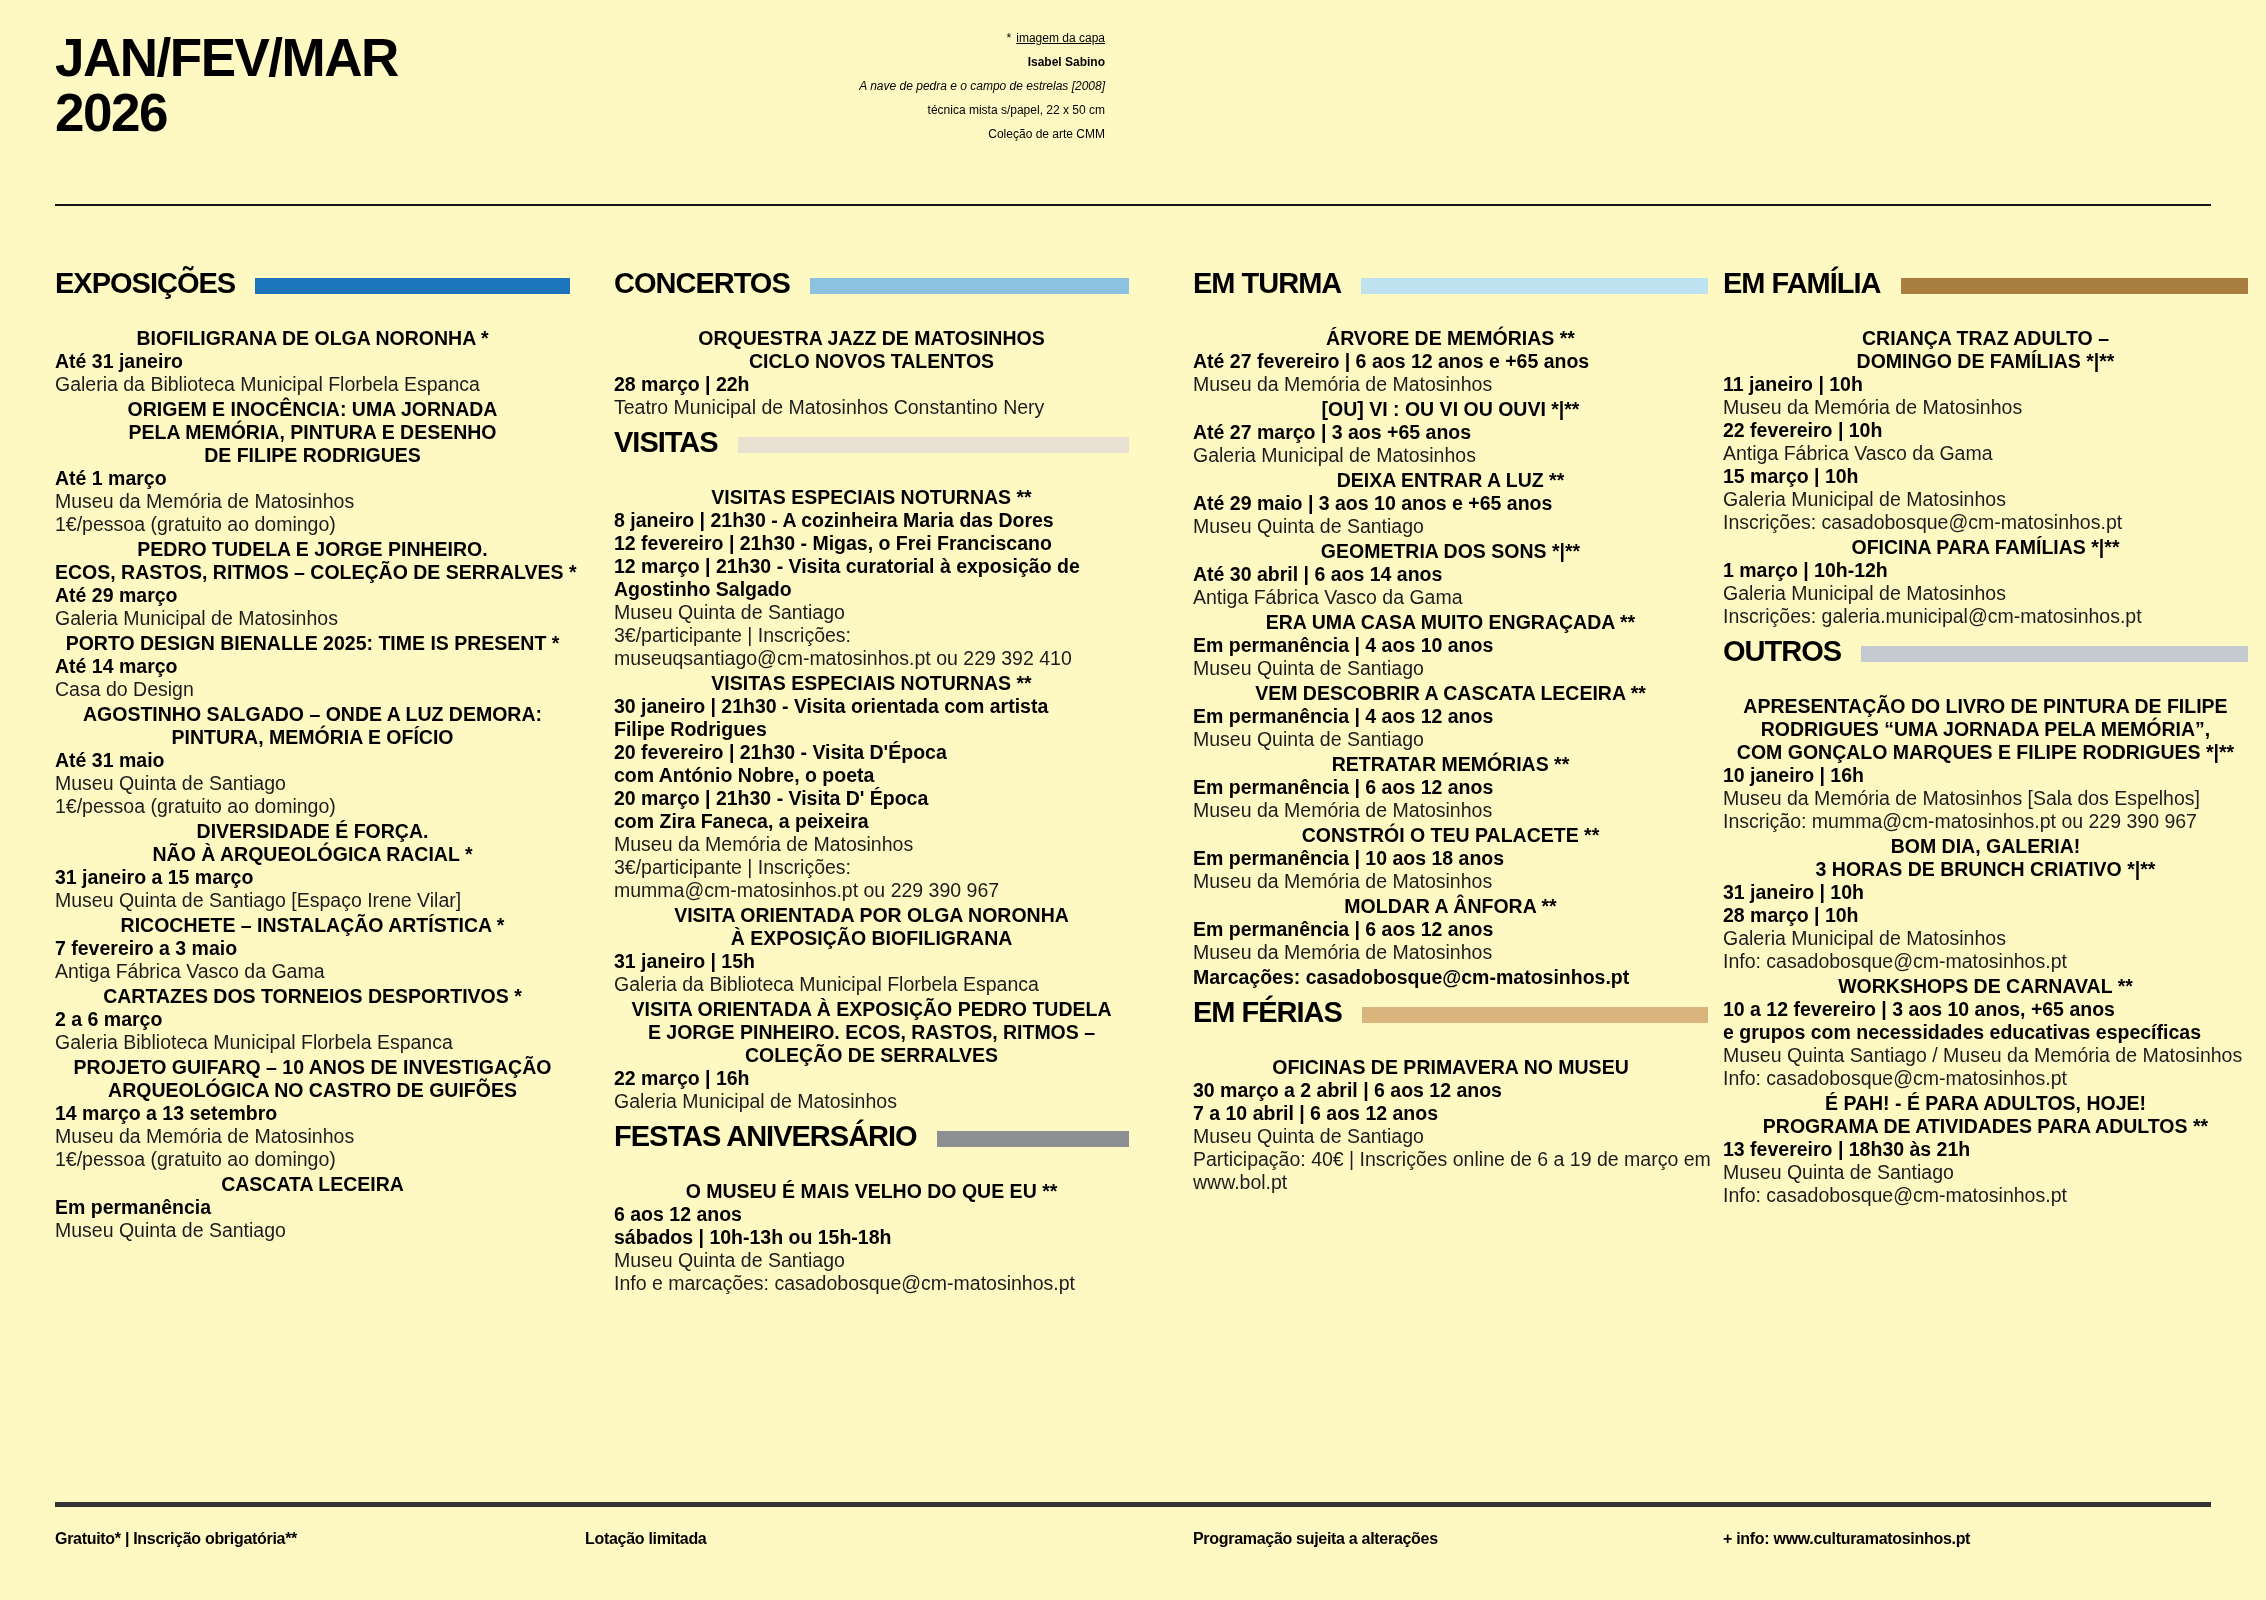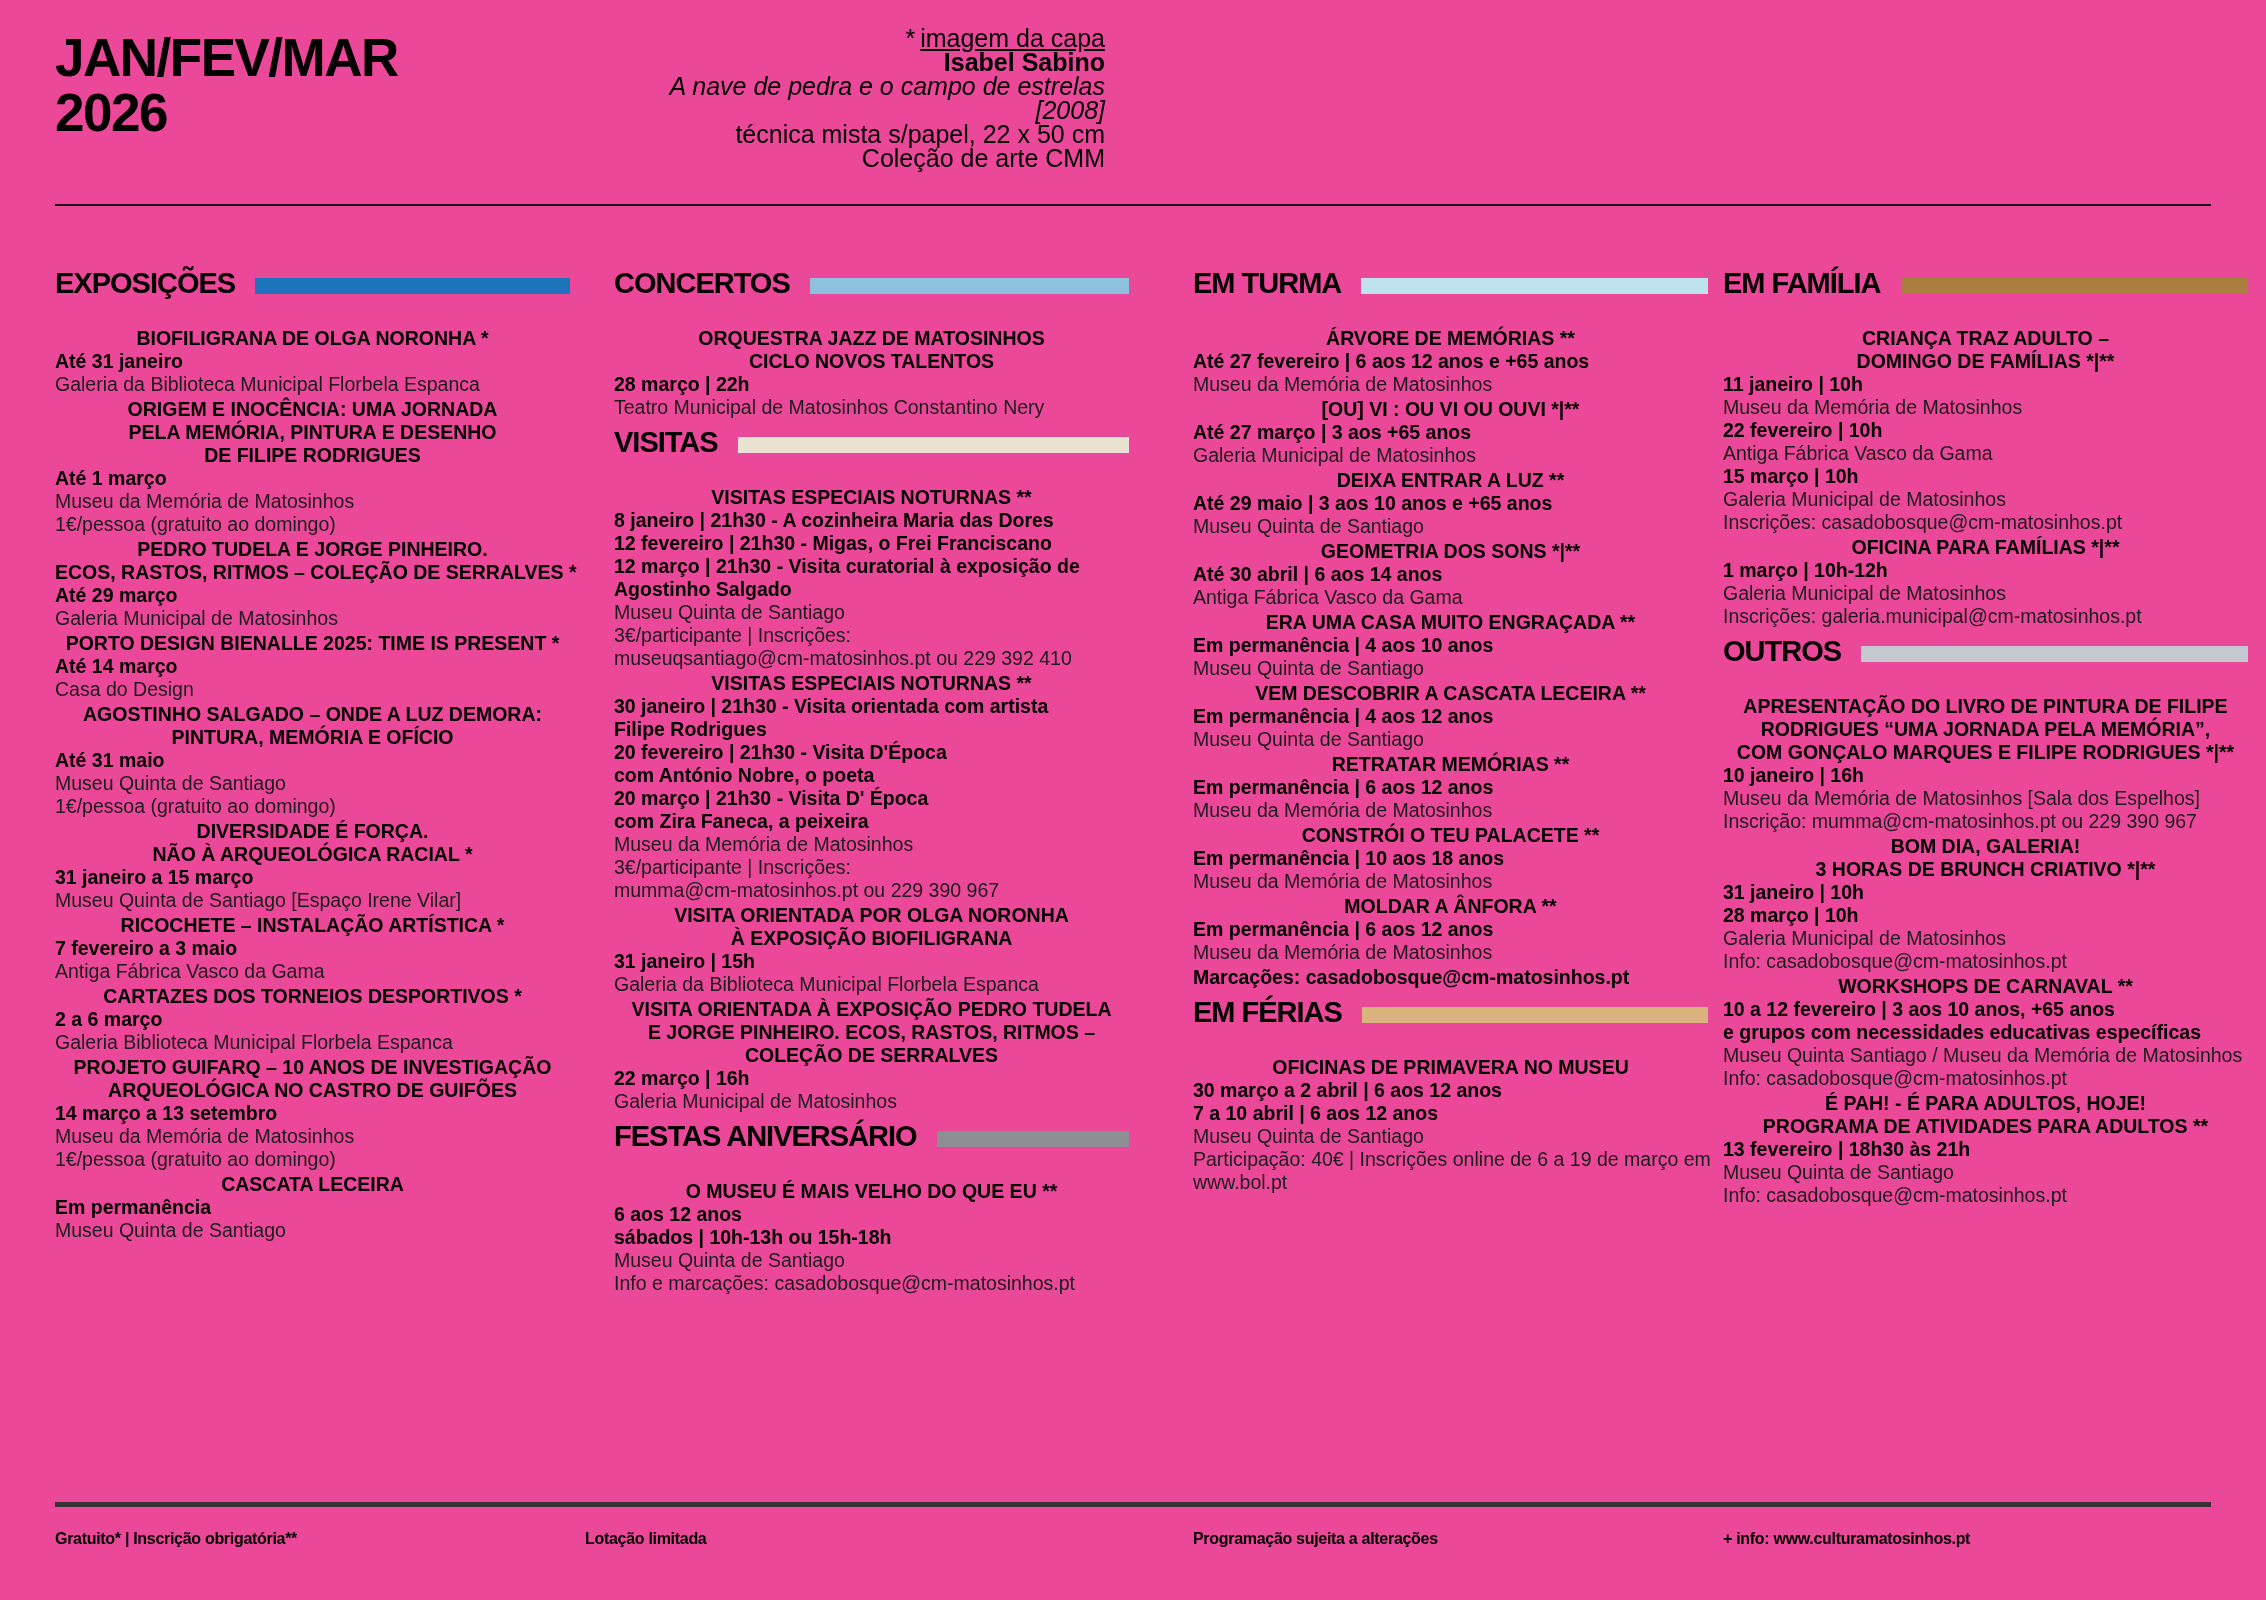--- a/index.html
+++ b/index.html
@@ -1,22 +1,22 @@
 <!DOCTYPE html>
 <html><head>
 <meta charset="utf-8">
 <style>
   html,body{margin:0;padding:0;background:#e8e8e8;}
-  .page{position:relative;width:2266px;height:1600px;background:#ec4899;
+  .page{position:relative;width:2266px;height:1600px;background:#fef9c3;
         font-family:"Liberation Sans",sans-serif;color:#000;overflow:hidden;}
   
   .masthead{position:absolute;left:55px;top:30px;font-weight:bold;
             font-size:53px;line-height:55px;letter-spacing:-1.5px;}
   .credit{position:absolute;left:600px;top:26px;width:505px;text-align:right;
-          font-size:25px;line-height:24px;}
+          font-size:12px;line-height:24px;}
   .credit .u{text-decoration:underline;}
   .credit .star{margin-right:5px;}
   .credit .artist{font-weight:bold;}
   .credit .artwork{font-weight:normal;font-style:italic;}
   .rule-top{position:absolute;left:55px;width:2156px;top:204px;height:2px;background:#161616;}
   .rule-bottom{position:absolute;left:55px;width:2156px;top:1502px;height:5px;background:#343434;}
   
   .col{position:absolute;top:262px;}
   .col-1{left:55px;width:515px;}
   .col-2{left:614px;width:515px;}

